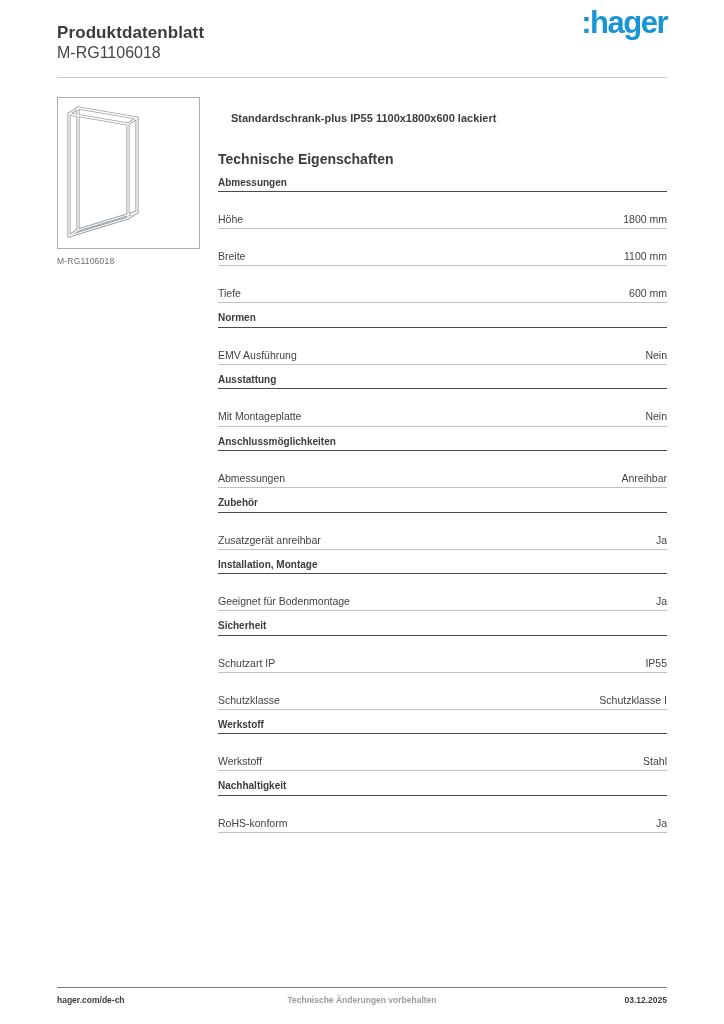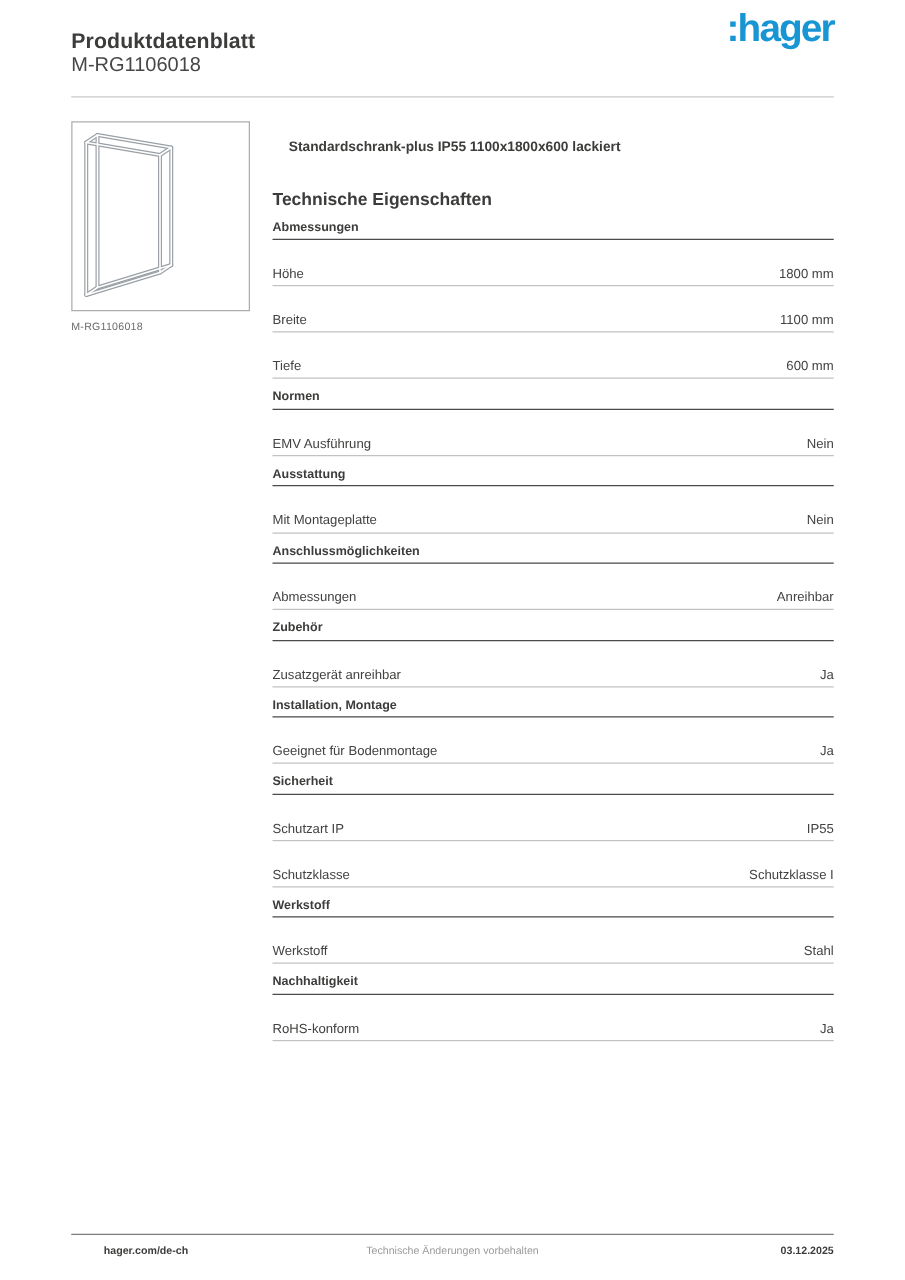--- a/index.html
+++ b/index.html
@@ -43,22 +43,22 @@
   }
   .spec-label { text-align: left; margin-top: 20px; }
   .spec-value { text-align: center; white-space: nowrap; }
 
   
   footer {
     position: absolute; left: 57px; right: 57px; bottom: 19px;
     border-top: 1px solid #7d7d7d; padding-top: 7px;
     font-size: 8.5px; display: flex; justify-content: space-between;
   }
-  .f-left { font-weight: bold; color: #3c3c3b; margin-left: 26px; }
-  .f-center { position: absolute; left: 50%; transform: translateX(-50%); color: #9b9b9b; font-weight: normal; }
+  .f-left { font-weight: bold; color: #3c3c3b; }
+  .f-center { position: absolute; left: 50%; transform: translateX(-50%); color: #9b9b9b; font-weight: bold; }
   .f-right { font-weight: bold; color: #3c3c3b; }
 </style>
 </head>
 <body>
 
 <div class="page">
 
   <header>
     <h1 class="doc-title">Produktdatenblatt</h1>
     <div class="product-code">M-RG1106018</div>

